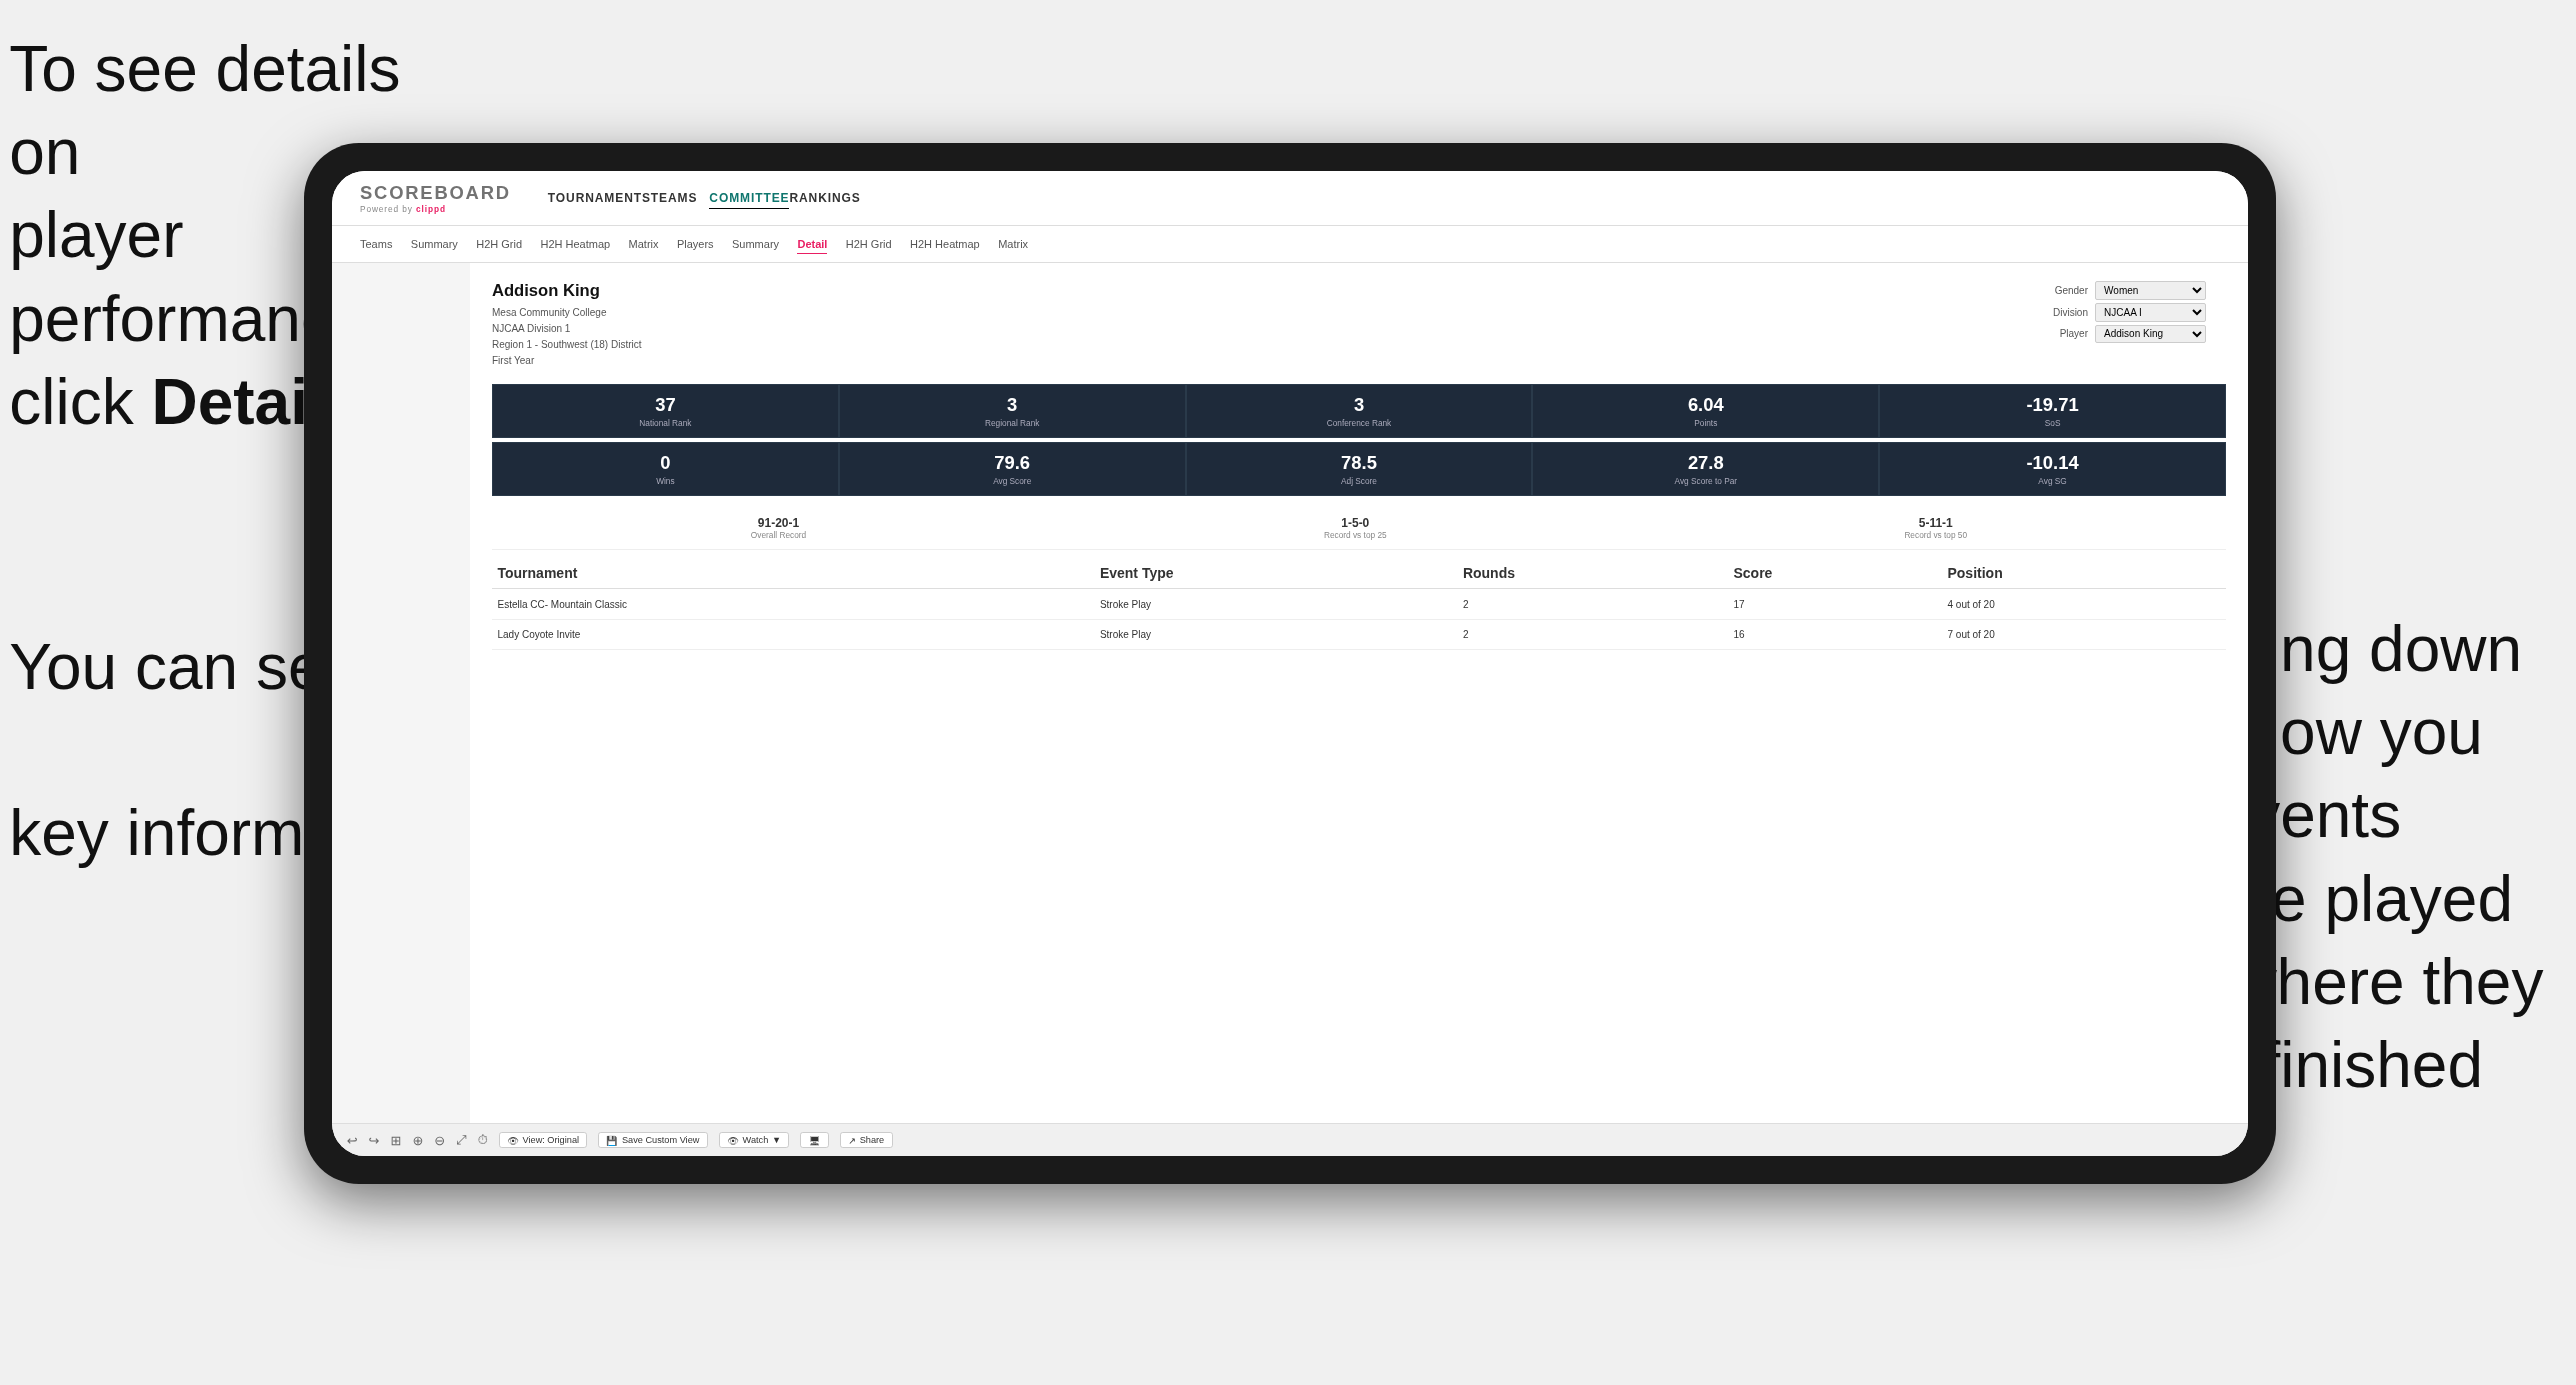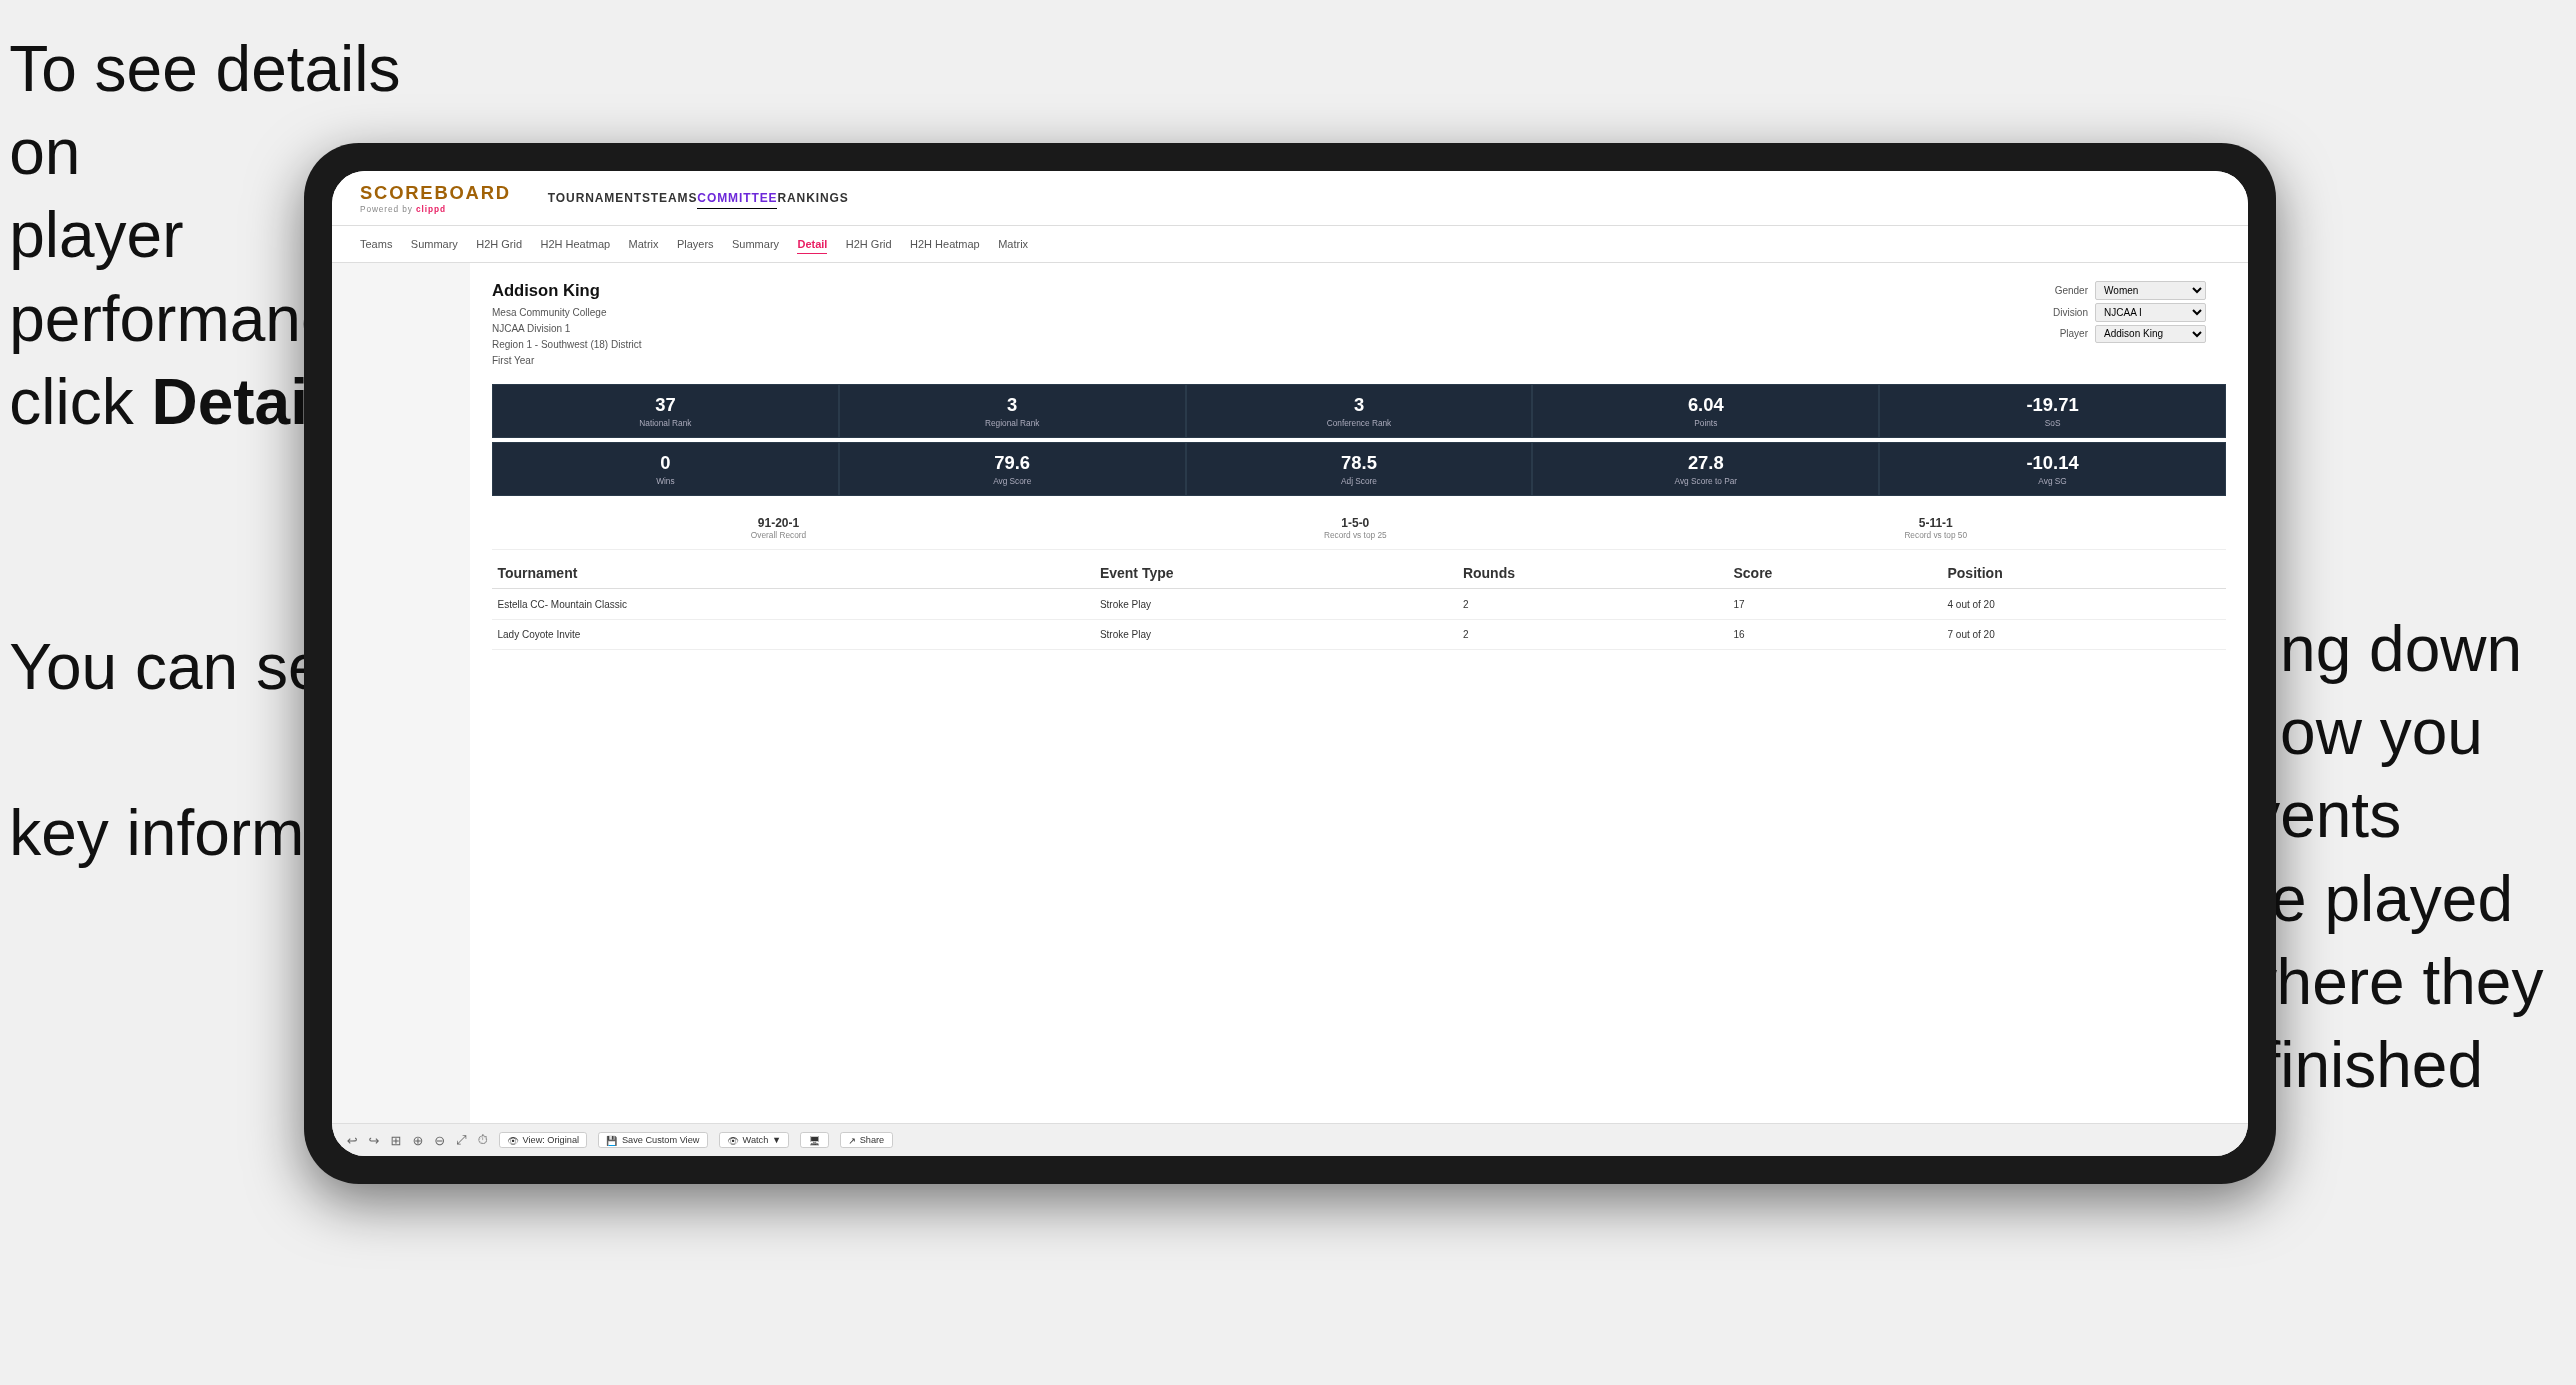--- a/index.html
+++ b/index.html
@@ -77,40 +77,40 @@
     }
     .logo-area {
       display: flex;
       flex-direction: column;
       margin-right: 37px;
     }
     .logo-text {
       font-size: 18.4px;
       font-weight: 900;
       letter-spacing: 1.8px;
-      color: #a16207;
+      color: #737373;
     }
     .logo-sub {
       font-size: 8.3px;
       color: #888;
       letter-spacing: 0.9px;
     }
     .logo-sub span { color: #e91e63; font-weight: bold; }
     .nav-items {
       display: flex;
     }
     .nav-item {
       font-size: 12px;
       font-weight: 600;
       color: #333;
       letter-spacing: 0.9px;
       cursor: pointer;
       padding: 3.7px 0;
     }
-    .nav-item.active { color: #6d28d9; border-bottom: 1.8px solid #000; }
+    .nav-item.active { color: #0f766e; border-bottom: 1.8px solid #000; margin-left: 12px; }
 
     
     .sub-nav {
       background: #fff;
       border-bottom: 0.9px solid #ddd;
       padding: 0 28px;
       display: flex;
       align-items: center;
       height: 37px;
       flex-shrink: 0;

